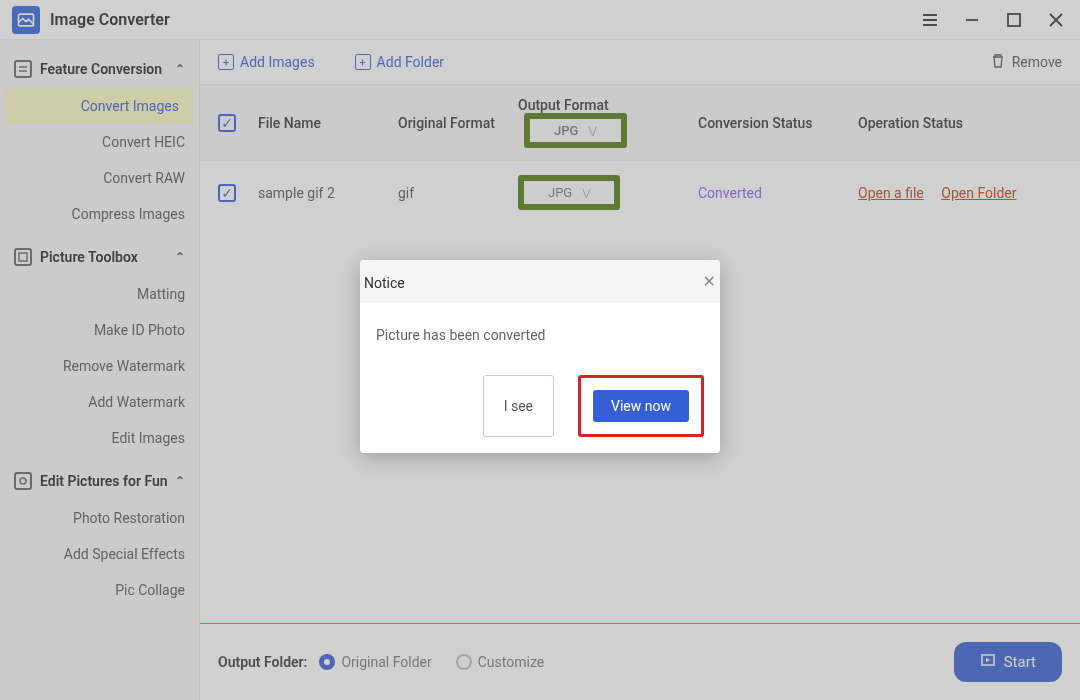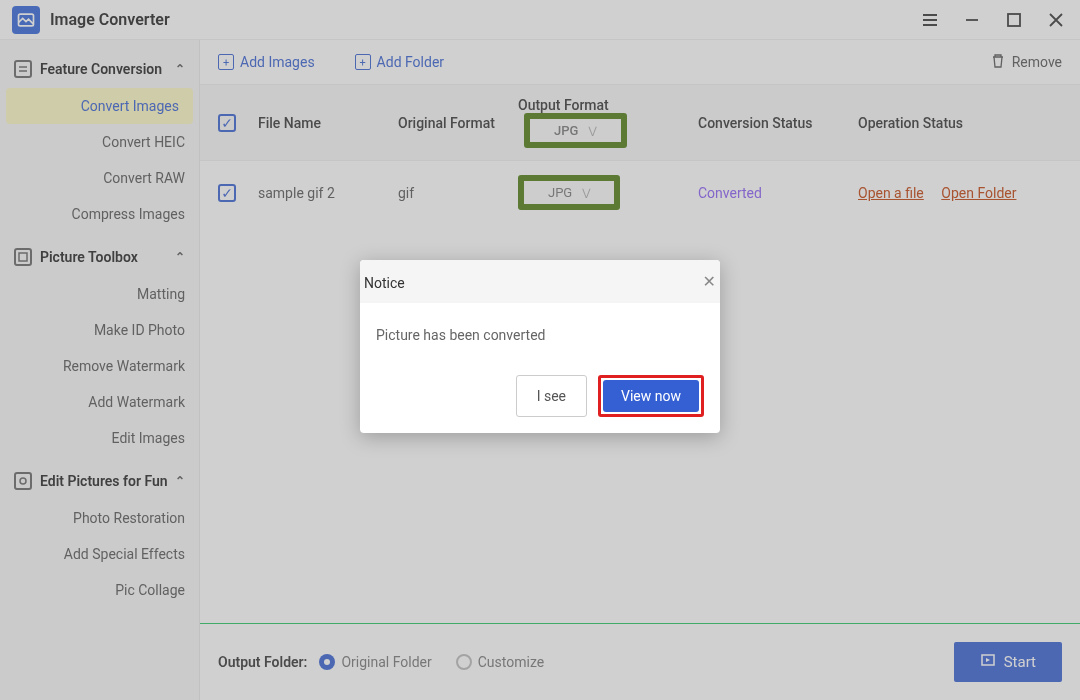--- a/index.html
+++ b/index.html
@@ -50,34 +50,34 @@
 
 
 .footer { margin-top: auto; padding: 18px; display: flex; align-items: center; border-top: 1px solid #22c55e; }
 .footer-label { font-size: 14px; font-weight: 600; color: #333; margin-right: 12px; }
 .radio { width: 16px; height: 16px; border-radius: 50%; margin-right: 6px; display:inline-flex; align-items:center; justify-content:center; }
 .radio.checked { background: #3560d3; }
 .radio.checked::after { content:""; width:6px; height:6px; background:#fff; border-radius:50%; }
 .radio.unchecked { border: 2px solid #bbb; }
 .radio-label { font-size: 14px; color: #777; margin-right: 24px; }
 .footer-spacer { flex:1; }
-.start-btn { background: #3560d3; color: #fff; border: none; padding: 10px 26px; font-size: 15px; border-radius: 2px; display:flex; align-items:center; cursor:pointer; }
+.start-btn { background: #3560d3; color: #fff; border: none; padding: 10px 26px; font-size: 15px; border-radius: 12px; display:flex; align-items:center; cursor:pointer; }
 .start-btn .sicon { margin-right: 8px; }
 
 
 .overlay { position: absolute; inset: 0; background: rgba(120,120,120,0.35); display: flex; align-items: flex-start; justify-content: center; }
 .modal { margin-top: 260px; width: 360px; background: #fff; border-radius: 4px; box-shadow: 0 4px 20px rgba(0,0,0,0.25); }
 .modal-head { padding: 12px 4px; display: flex; align-items: flex-end; background:#f5f5f5; border-radius:4px 4px 0 0; }
 .modal-title { font-size: 14px; color: #333; }
 .modal-close { margin-left: auto; color: #888; cursor:pointer; font-size:16px; }
 .modal-body { padding: 24px 16px 16px 16px; font-size: 14px; color: #666; }
-.modal-actions { padding: 16px; display:flex; justify-content:flex-end; gap:11px; }
+.modal-actions { padding: 16px; display:flex; justify-content:flex-end; gap:24px; }
 .btn-outline { border:1px solid #ccc; background:#fff; padding:8px 20px; border-radius:3px; font-size:14px; color:#555; cursor:pointer; }
 .btn-primary { background:#3560d3; color:#fff; border:none; padding:8px 18px; border-radius:3px; font-size:14px; cursor:pointer; }
-.highlight-box { border: 3px solid #e02020; padding: 2px; border-radius:3px; }
+.highlight-box { border: 3px solid #e02020; padding: 12px; border-radius:3px; }
 </style>
 </head>
 <body>
 
 <div class="titlebar">
   <div class="app-logo">
     <svg viewBox="0 0 24 24" fill="none" stroke="#fff" stroke-width="2">
         <rect x="3" y="5" width="18" height="14" rx="2"></rect>
         <path d="M3 15l5-5 4 4 3-3 6 6"></path>
       </svg>

